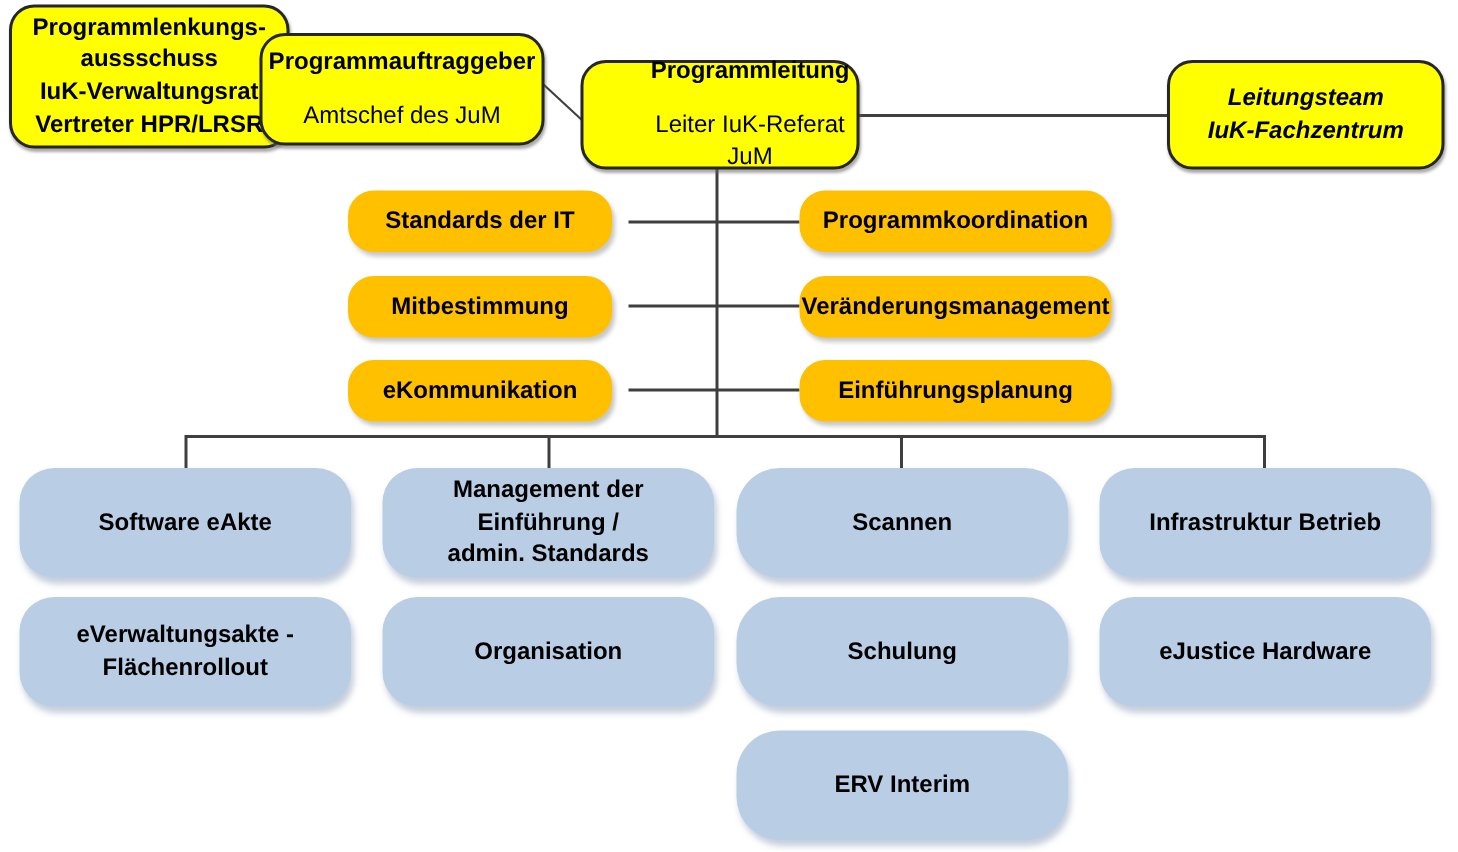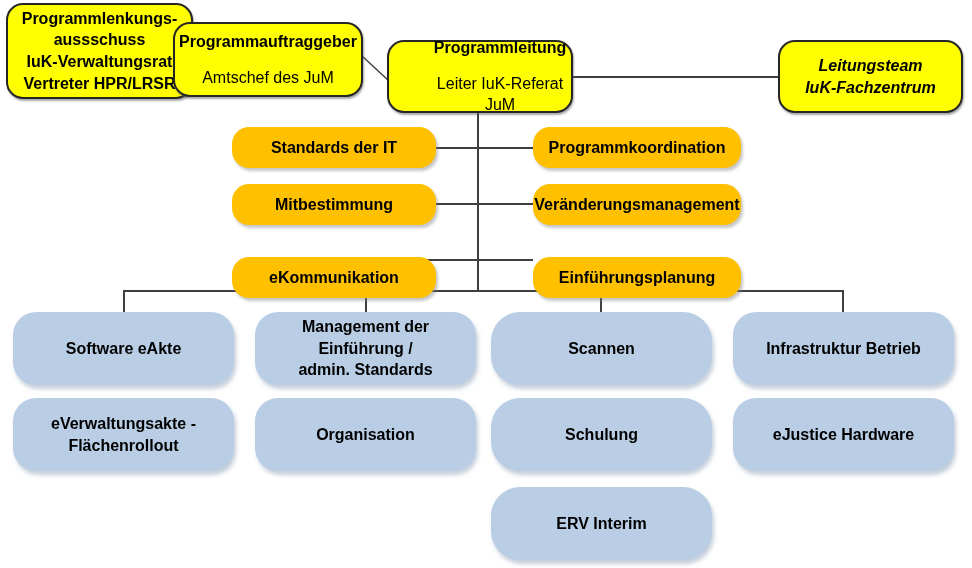--- a/index.html
+++ b/index.html
@@ -59,26 +59,26 @@
     font-weight: 400;
     margin-top: 15px;
   }
   
   .box-steering { left: 6px;   top: 3px;  width: 187px; height: 96px; z-index: 1; }
   .box-client   { left: 173px; top: 22px; width: 190px; height: 75px; z-index: 2; }
   .box-lead     { left: 387px; top: 40px; width: 186px; height: 73px; z-index: 2; padding-left: 40px; }
   .box-team     { left: 778px; top: 40px; width: 185px; height: 73px; font-style: italic; }
   .box-client .subtitle, .box-lead .subtitle { margin-top: 14px; }
   
-  .fn  { width: 204px; height: 41px; }
+  .fn  { width: 176px; height: 41px; }
   .fn-l { left: 232px; }
   .fn-r { left: 533px; width: 208px; }
   .fn-row1 { top: 127px; }
   .fn-row2 { top: 184px; }
-  .fn-row3 { top: 240px; margin-top: 17px; }
+  .fn-row3 { top: 240px; }
   
   .pj { width: 221px; height: 73px; }
   .pj-c1 { left: 13px;  }
   .pj-c2 { left: 255px; }
   .pj-c3 { left: 491px; border-radius: 29px; }
   .pj-c4 { left: 733px; }
   .pj-r1 { top: 312px; }
   .pj-r2 { top: 398px; }
   .pj-r3 { top: 487px; }
   line { stroke: #3f3f3f; stroke-width: 2; }

